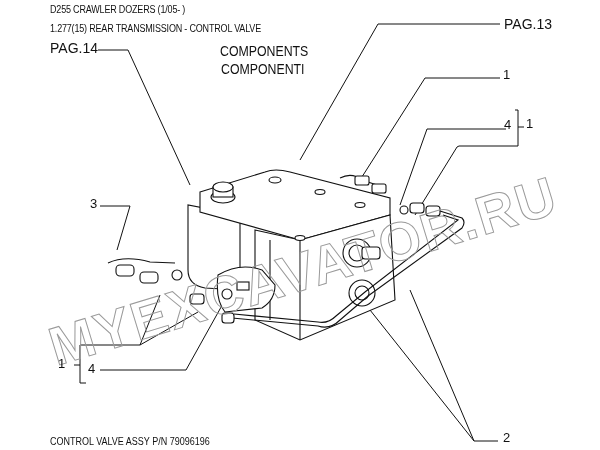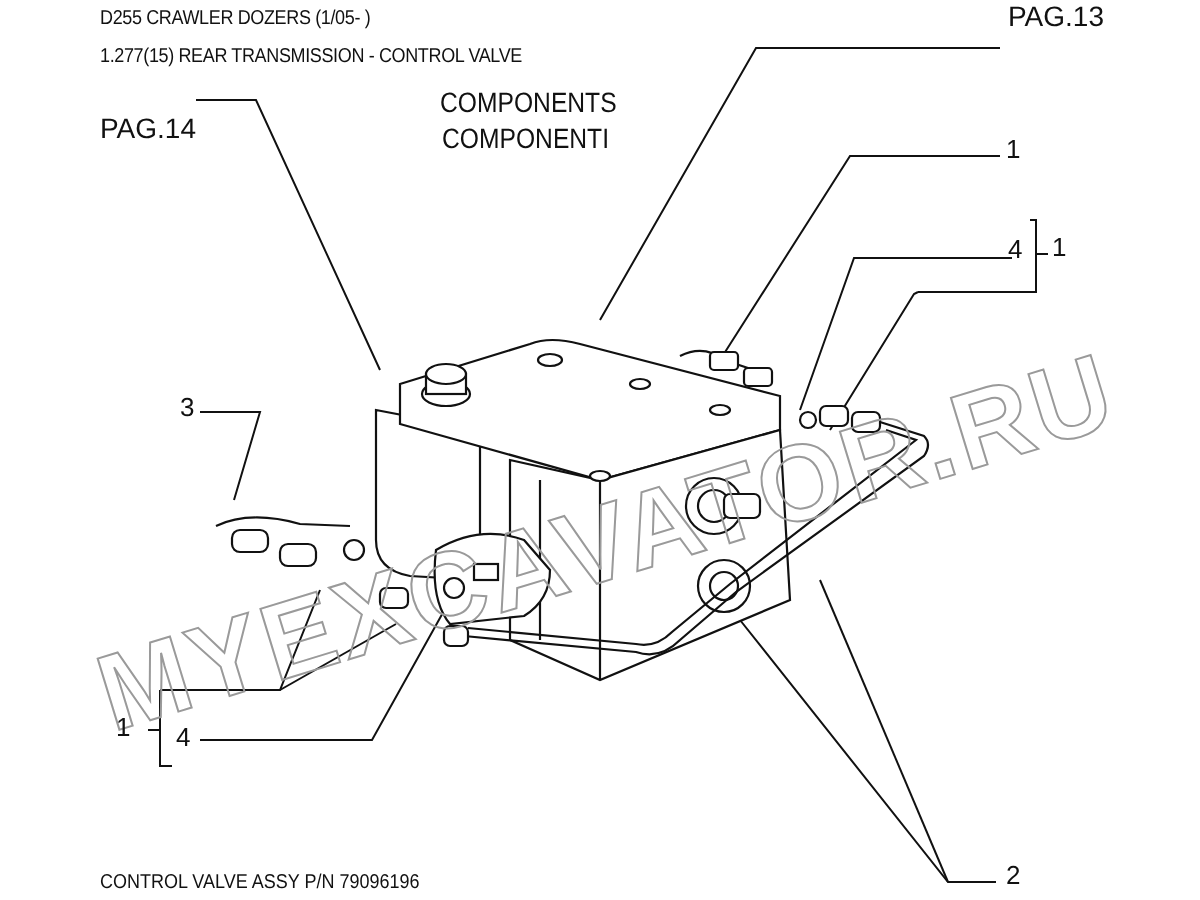--- a/index.html
+++ b/index.html
@@ -12,22 +12,22 @@
   .num { font-size:13px; }
   .foot { font-size:10px; transform:scaleX(0.9); transform-origin:left; }
   svg.dia { position:absolute; left:0; top:0; }
 </style>
 </head>
 <body>
 
 <div class="txt hdr" style="left:50px;top:4px;">D255 CRAWLER DOZERS (1/05- )</div>
 <div class="txt hdr" style="left:50px;top:23px;">1.277(15) REAR TRANSMISSION - CONTROL VALVE</div>
 
-<div class="txt pag" style="left:50px;top:56px;">PAG.14</div>
-<div class="txt pag" style="left:504px;top:0;">PAG.13</div>
+<div class="txt pag" style="left:50px;top:40px;">PAG.14</div>
+<div class="txt pag" style="left:504px;top:16px;">PAG.13</div>
 
 <div class="txt comp" style="left:220px;top:43px;">COMPONENTS</div>
 <div class="txt comp" style="left:221px;top:61px;">COMPONENTI</div>
 
 <svg class="dia" width="600" height="450" viewBox="0 0 600 450">
   <g fill="none" stroke="#111" stroke-width="1">
 
     <polyline points="98,50 128,50 190,185"></polyline>
 
     <polyline points="500,24 378,24 300,160"></polyline>

